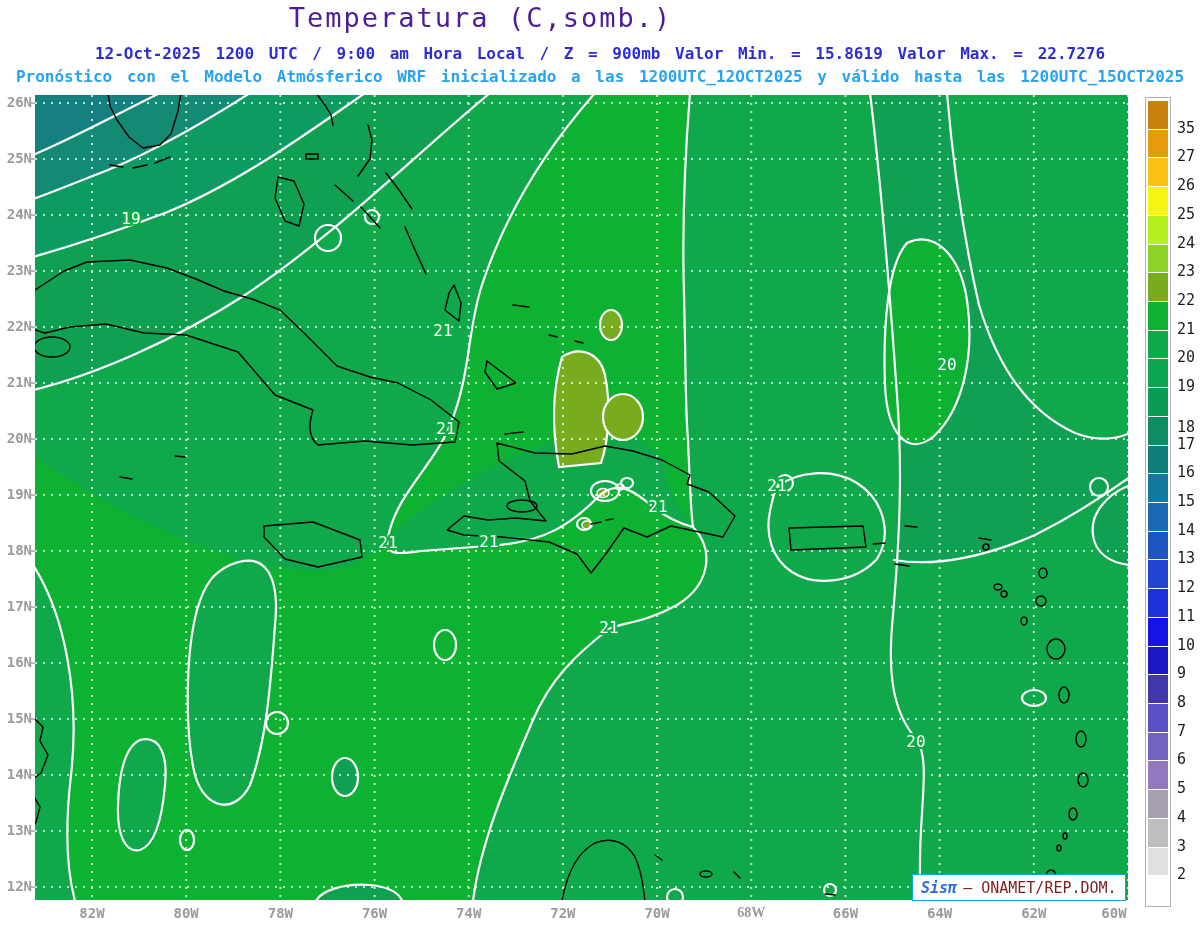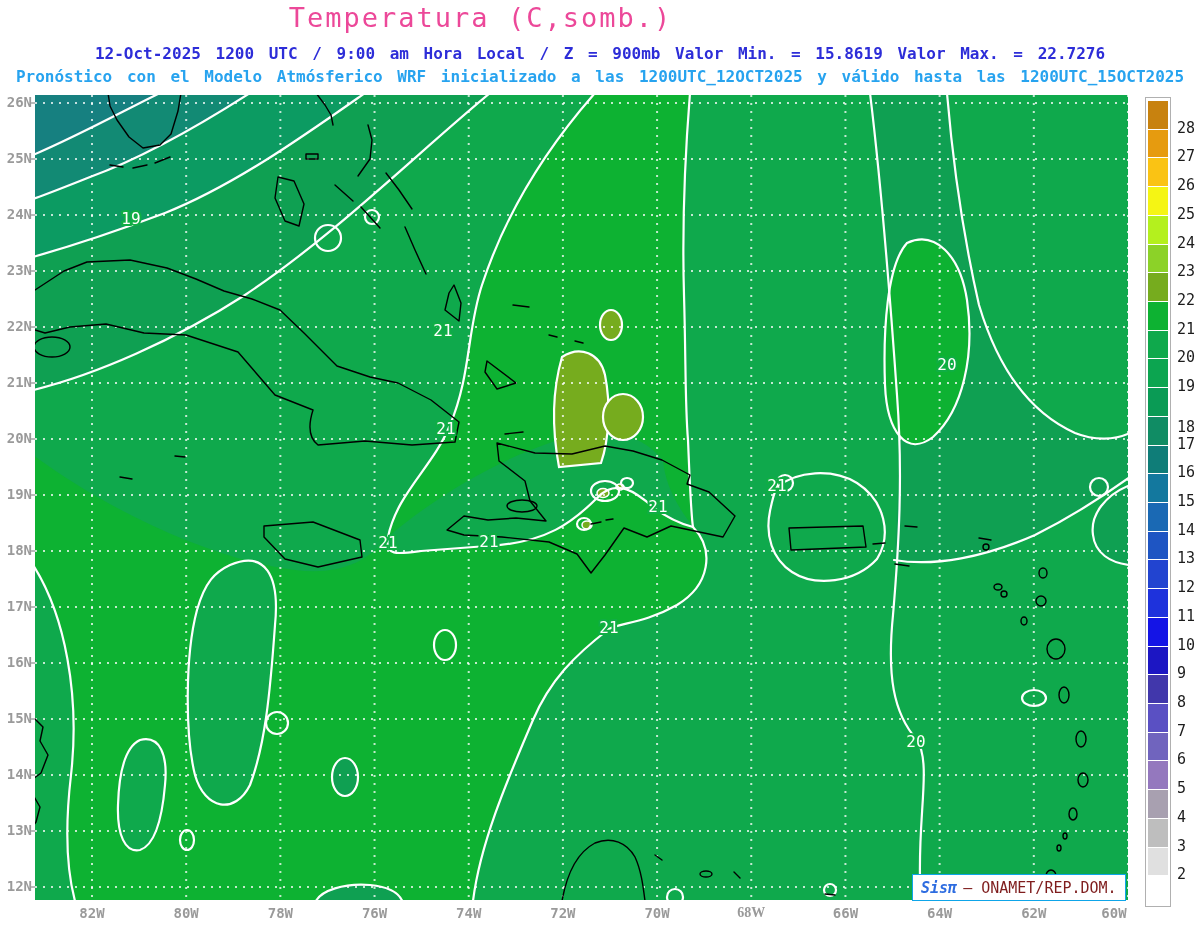--- a/index.html
+++ b/index.html
@@ -1,20 +1,20 @@
 <!DOCTYPE html>
 <html><head>
 <meta charset="utf-8">
 <style>
   html,body{margin:0;padding:0;background:#ffffff;}
   body{width:1200px;height:927px;position:relative;overflow:hidden;
        font-family:"DejaVu Sans Mono","Liberation Mono",monospace;}
   #stage{position:absolute;left:0;top:0;width:1200px;height:927px;background:#fff;}
   .title{position:absolute;left:0;top:2px;width:961px;text-align:center;
-         font-size:27px;letter-spacing:2px;color:#ec4899;font-weight:400;}
+         font-size:27px;letter-spacing:2px;color:#4c1d95;font-weight:400;}
   .sub1{position:absolute;left:0;top:44px;width:1200px;text-align:center;
         font-size:16px;color:#2d2dd8;word-spacing:5px;font-weight:700;}
   .sub2{position:absolute;left:0;top:67px;width:1200px;text-align:center;
         font-size:16px;color:#27a3ef;word-spacing:5px;font-weight:700;}
   #map-wrap{position:absolute;left:35px;top:95px;width:1093px;height:805px;}
   #map-svg{position:absolute;left:0;top:0;}
   .lat-tick{position:absolute;width:30px;text-align:right;left:2px;
             font-size:14px;color:#9a9a9a;font-weight:700;}
   .lat-dash{position:absolute;left:31px;width:4px;height:2px;background:#b9b9b9;}
   .lon-tick{position:absolute;width:48px;text-align:center;top:905px;
@@ -307,21 +307,21 @@
       <div class="cb-label" style="top: 405.857px; margin-top: 12px;">18</div>
       <div class="cb-label" style="top: 377.143px;">19</div>
       <div class="cb-label" style="top: 348.429px;">20</div>
       <div class="cb-label" style="top: 319.714px;">21</div>
       <div class="cb-label" style="top: 291px;">22</div>
       <div class="cb-label" style="top: 262.286px;">23</div>
       <div class="cb-label" style="top: 233.571px;">24</div>
       <div class="cb-label" style="top: 204.857px;">25</div>
       <div class="cb-label" style="top: 176.143px;">26</div>
       <div class="cb-label" style="top: 147.429px;">27</div>
-      <div class="cb-label" style="top: 118.714px;">28</div>
+      <div class="cb-label" style="top: 118.714px;">35</div>
     </div>
 
   <div id="watermark">
     <span class="brand">Sisπ</span>
     <span class="org">– ONAMET/REP.DOM.</span>
   </div>
 
 </div>
 
 </body></html>

